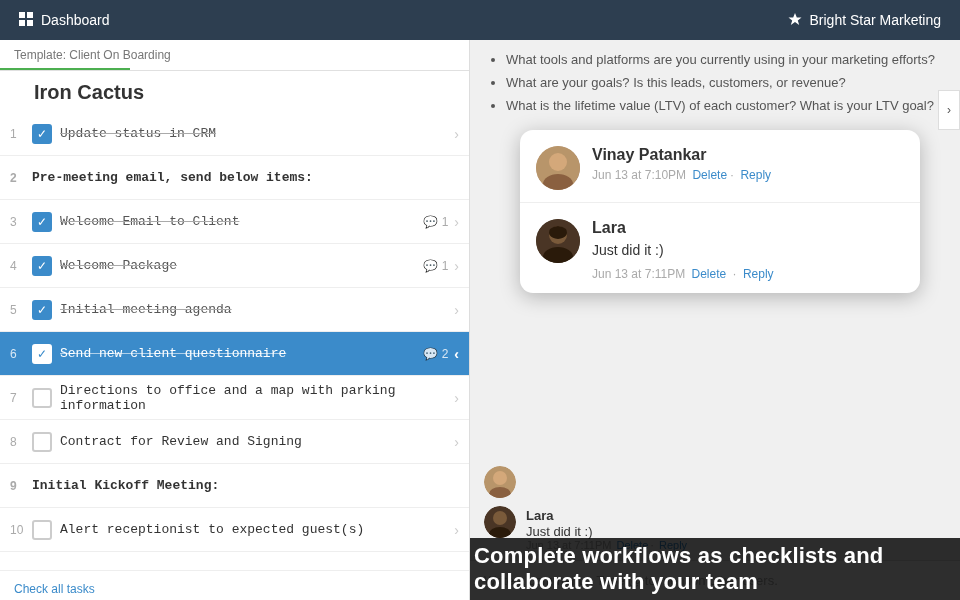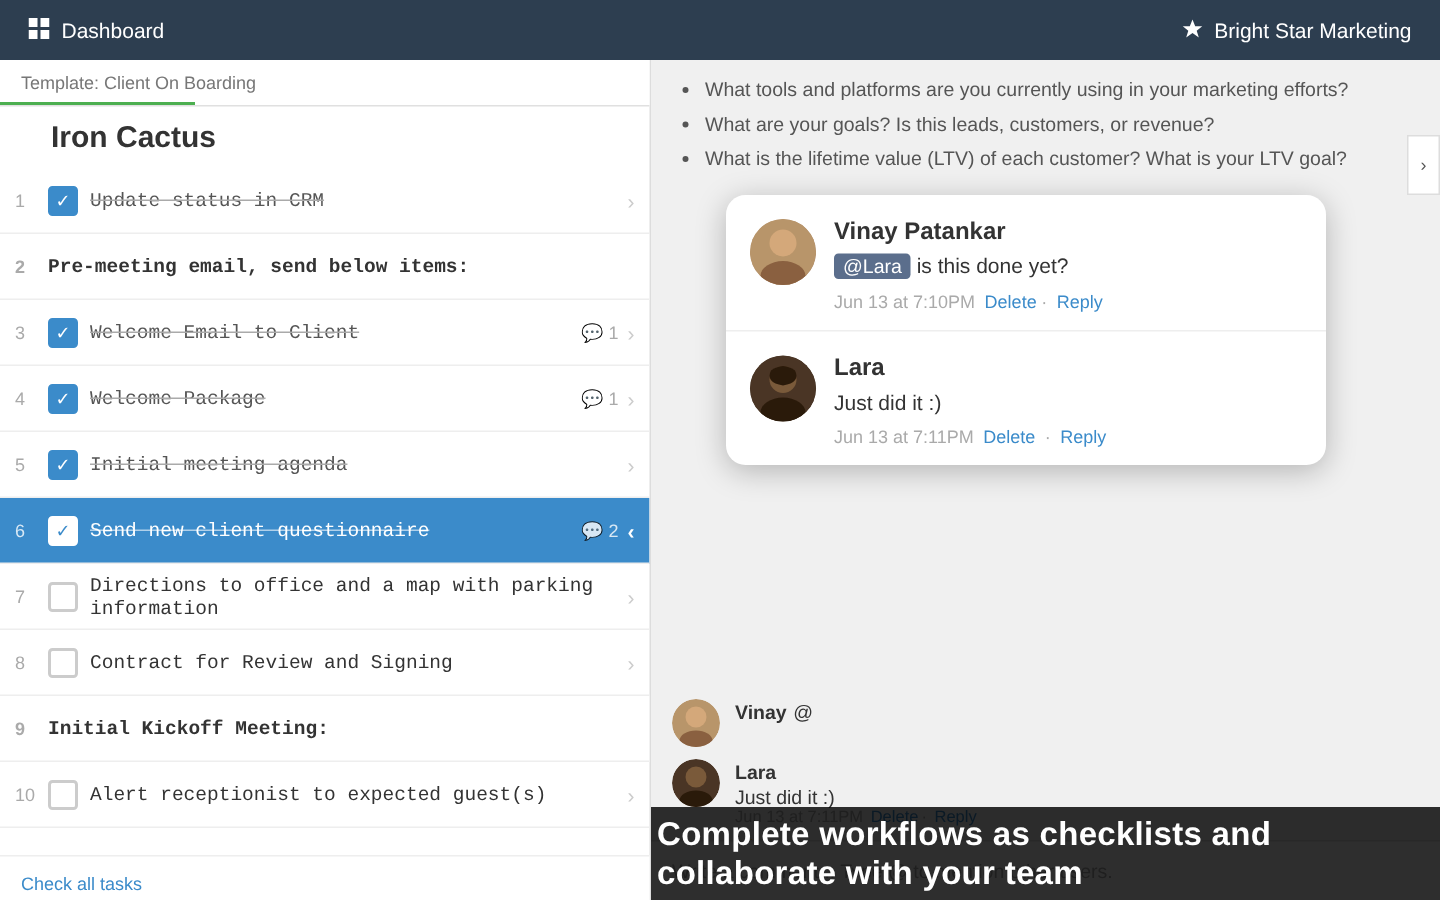--- a/index.html
+++ b/index.html
@@ -24,21 +24,21 @@
     }
 
     
     .main-layout {
       display: flex;
       height: 560px;
     }
 
     
     .left-panel {
-      width: 434px;
+      width: 470px;
       background: white;
       border-right: 1px solid #ddd;
       display: flex;
       flex-direction: column;
     }
 
     .template-bar {
       background: white;
       padding: 8px 14px;
       font-size: 12px;
@@ -483,24 +483,20 @@
         <div class="comment-header">
           <div class="avatar avatar-vinay">
             <svg width="44" height="44" viewBox="0 0 44 44">
               <circle cx="22" cy="22" r="22" fill="#b8956a"></circle>
               <circle cx="22" cy="16" r="9" fill="#d4a87a"></circle>
               <ellipse cx="22" cy="38" rx="15" ry="10" fill="#8a6040"></ellipse>
             </svg>
           </div>
           <div class="comment-body">
             <div class="commenter-name">Vinay Patankar</div>
-            <div class="comment-text">
-              <span class="mention-tag">@Lara</span>
-              <span> is this done yet?</span>
-            </div>
             <div class="comment-meta">
               <span>Jun 13 at 7:10PM</span>
               <a>Delete</a>·
               <a>Reply</a>
             </div>
           </div>
         </div>
       </div>
 
       <div class="comment-entry">
@@ -527,24 +523,20 @@
 
     </div>
 
     <div style="position:absolute; top:420px; left:0; right:0; background:#f0f0f0; padding:6px 14px 0;">
       <div class="activity-row">
         <svg class="small-avatar-svg" width="32" height="32" viewBox="0 0 32 32">
           <circle cx="16" cy="16" r="16" fill="#b8956a"></circle>
           <circle cx="16" cy="12" r="7" fill="#d4a87a"></circle>
           <ellipse cx="16" cy="28" rx="11" ry="7" fill="#8a6040"></ellipse>
         </svg>
-        <div class="activity-content">
-          <span class="activity-name">Vinay</span>
-          <span class="activity-comment"> @</span>
-        </div>
       </div>
 
       <div class="activity-row">
         <svg class="small-avatar-svg" width="32" height="32" viewBox="0 0 32 32">
           <circle cx="16" cy="16" r="16" fill="#4a3525"></circle>
           <circle cx="16" cy="12" r="7" fill="#7a5a3a"></circle>
           <ellipse cx="16" cy="28" rx="11" ry="7" fill="#2a1a0a"></ellipse>
         </svg>
         <div class="activity-content">
           <div><span class="activity-name">Lara</span></div>

